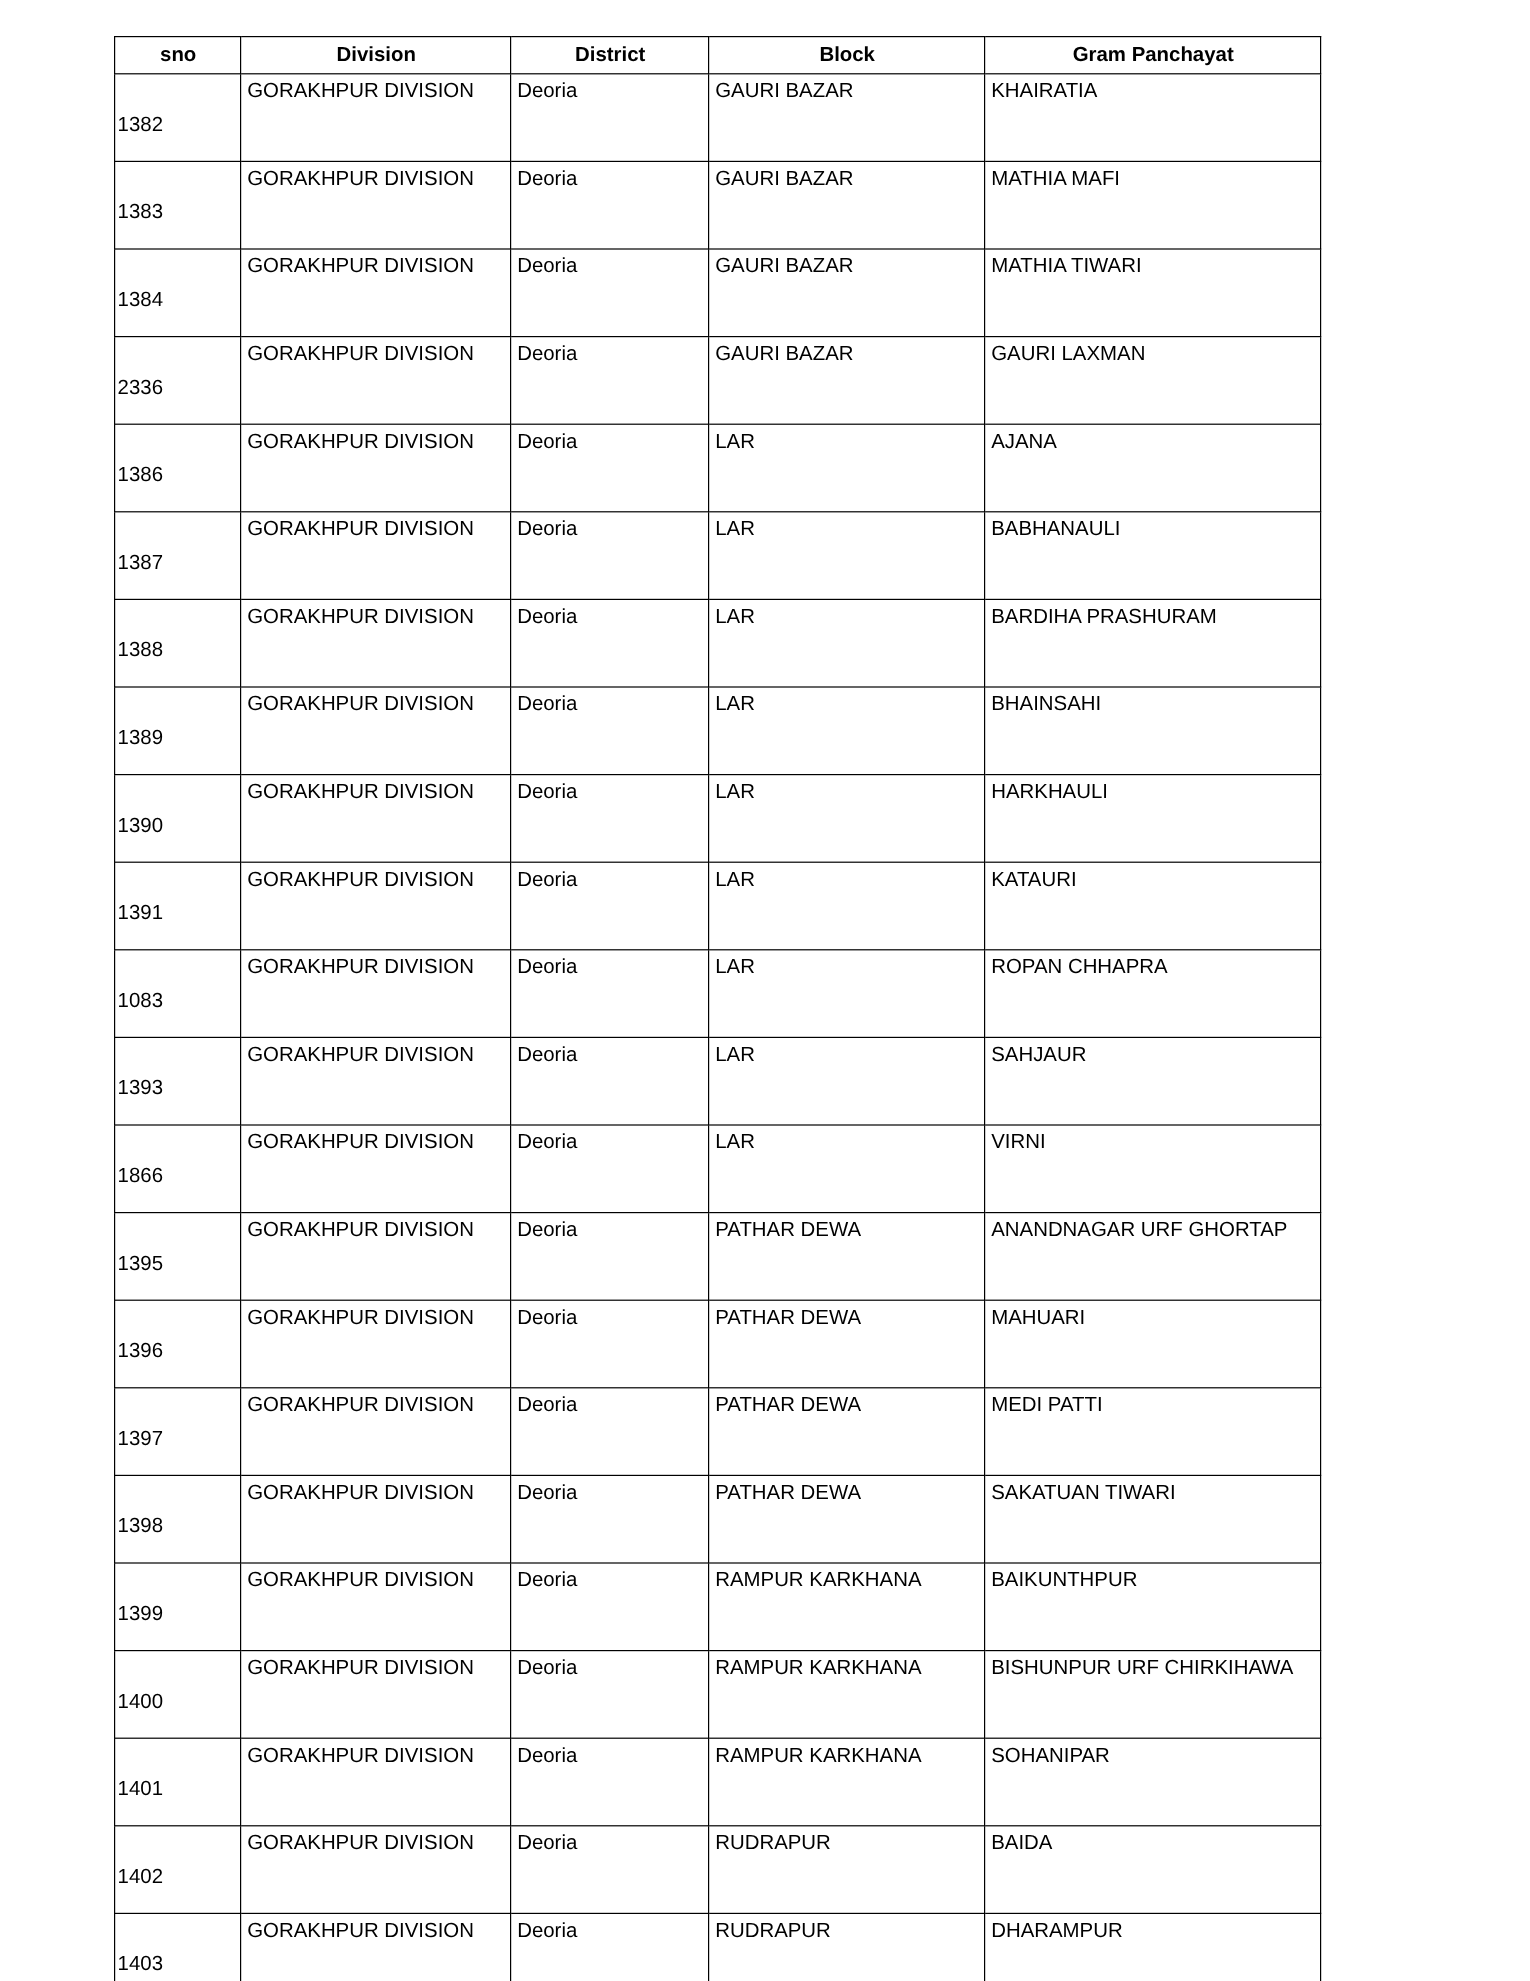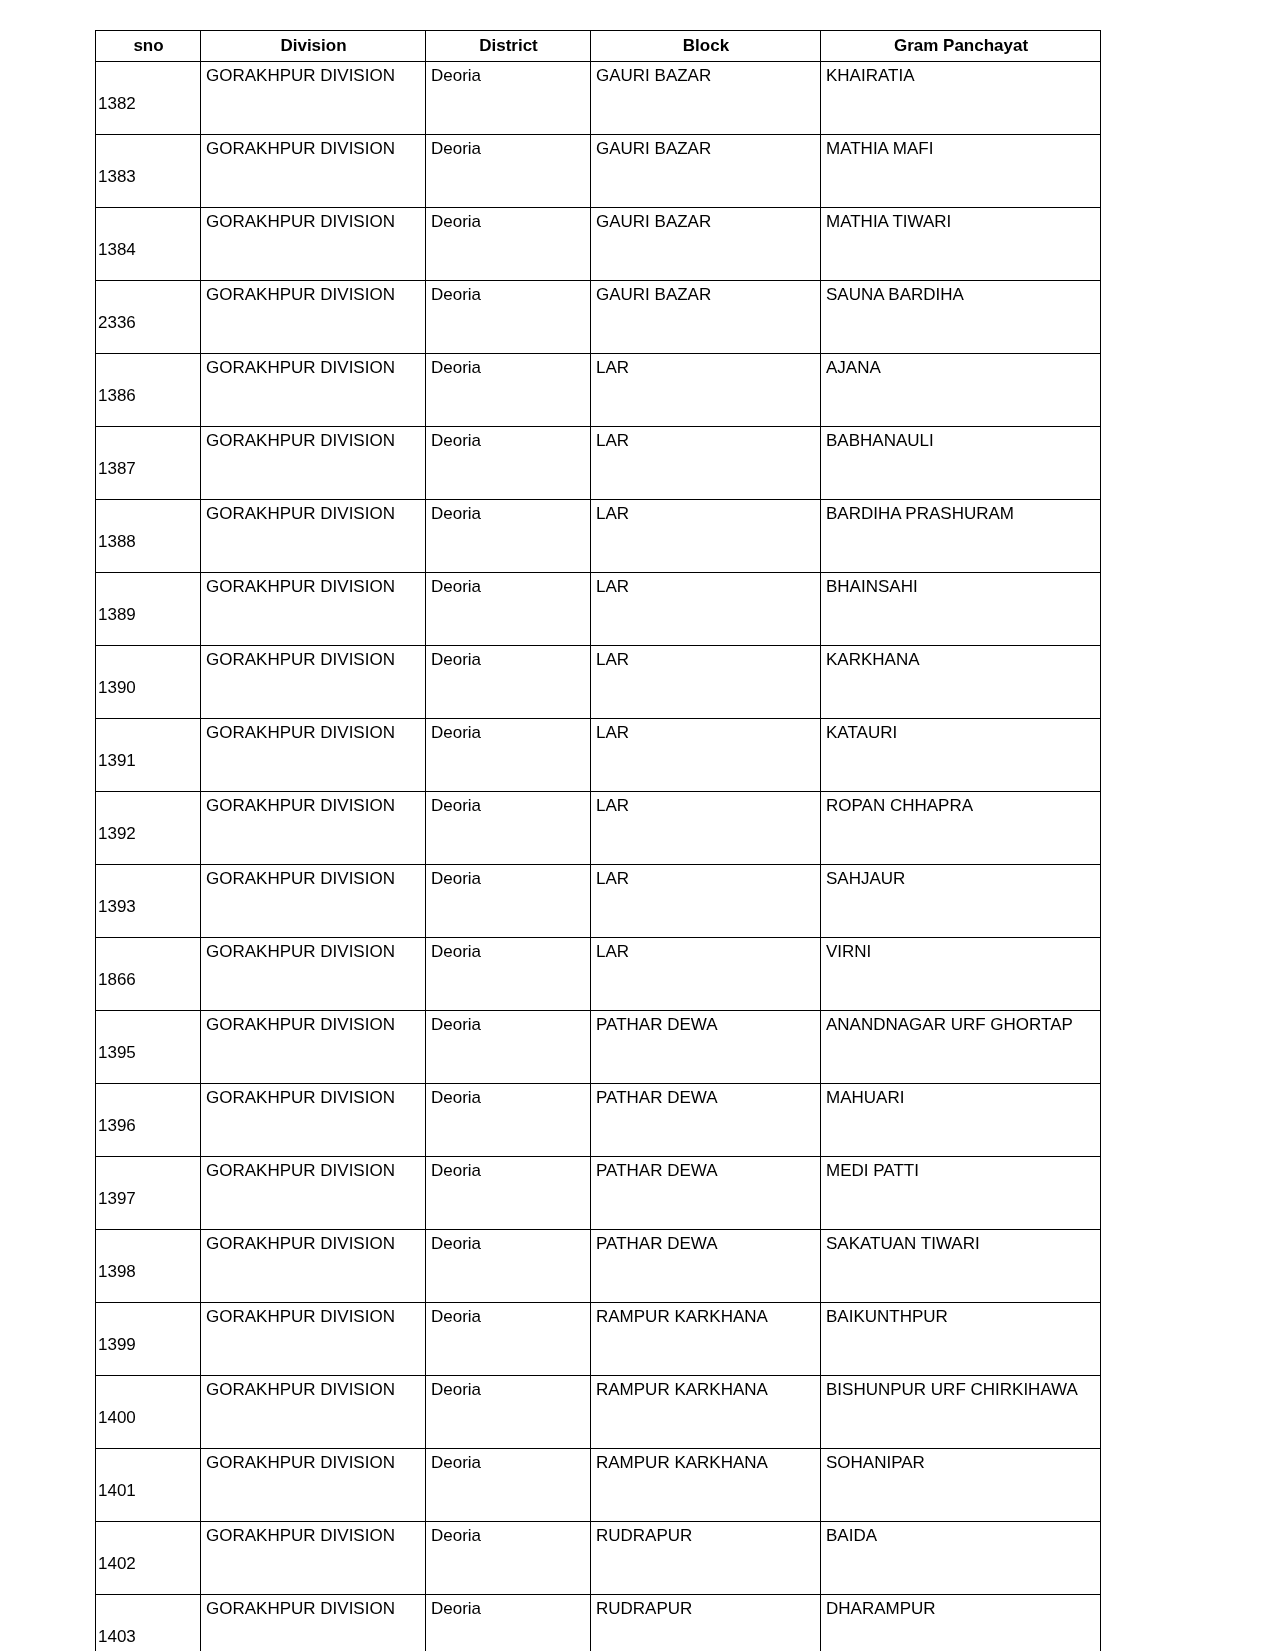--- a/index.html
+++ b/index.html
@@ -98,21 +98,21 @@
           <td class="cell-div">GORAKHPUR DIVISION</td>
           <td class="cell-dist">Deoria</td>
           <td class="cell-blk">GAURI BAZAR</td>
           <td class="cell-gp">MATHIA TIWARI</td>
         </tr>
         <tr>
           <td class="cell-sno">2336</td>
           <td class="cell-div">GORAKHPUR DIVISION</td>
           <td class="cell-dist">Deoria</td>
           <td class="cell-blk">GAURI BAZAR</td>
-          <td class="cell-gp">SAUNA BARDIHA</td>
+          <td class="cell-gp">GAURI LAXMAN</td>
         </tr>
         <tr>
           <td class="cell-sno">1386</td>
           <td class="cell-div">GORAKHPUR DIVISION</td>
           <td class="cell-dist">Deoria</td>
           <td class="cell-blk">LAR</td>
           <td class="cell-gp">AJANA</td>
         </tr>
         <tr>
           <td class="cell-sno">1387</td>
@@ -133,31 +133,31 @@
           <td class="cell-div">GORAKHPUR DIVISION</td>
           <td class="cell-dist">Deoria</td>
           <td class="cell-blk">LAR</td>
           <td class="cell-gp">BHAINSAHI</td>
         </tr>
         <tr>
           <td class="cell-sno">1390</td>
           <td class="cell-div">GORAKHPUR DIVISION</td>
           <td class="cell-dist">Deoria</td>
           <td class="cell-blk">LAR</td>
-          <td class="cell-gp">KARKHANA</td>
+          <td class="cell-gp">HARKHAULI</td>
         </tr>
         <tr>
           <td class="cell-sno">1391</td>
           <td class="cell-div">GORAKHPUR DIVISION</td>
           <td class="cell-dist">Deoria</td>
           <td class="cell-blk">LAR</td>
           <td class="cell-gp">KATAURI</td>
         </tr>
         <tr>
-          <td class="cell-sno">1392</td>
+          <td class="cell-sno">1083</td>
           <td class="cell-div">GORAKHPUR DIVISION</td>
           <td class="cell-dist">Deoria</td>
           <td class="cell-blk">LAR</td>
           <td class="cell-gp">ROPAN CHHAPRA</td>
         </tr>
         <tr>
           <td class="cell-sno">1393</td>
           <td class="cell-div">GORAKHPUR DIVISION</td>
           <td class="cell-dist">Deoria</td>
           <td class="cell-blk">LAR</td>

